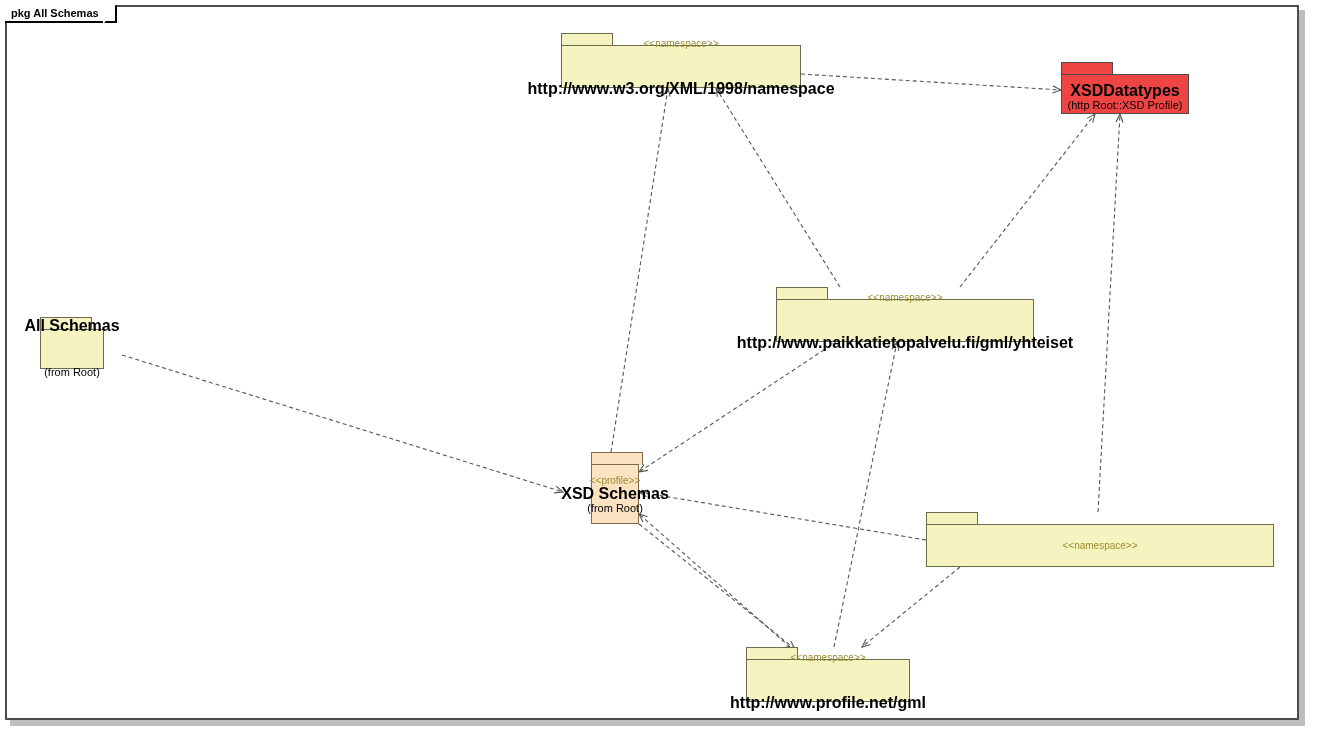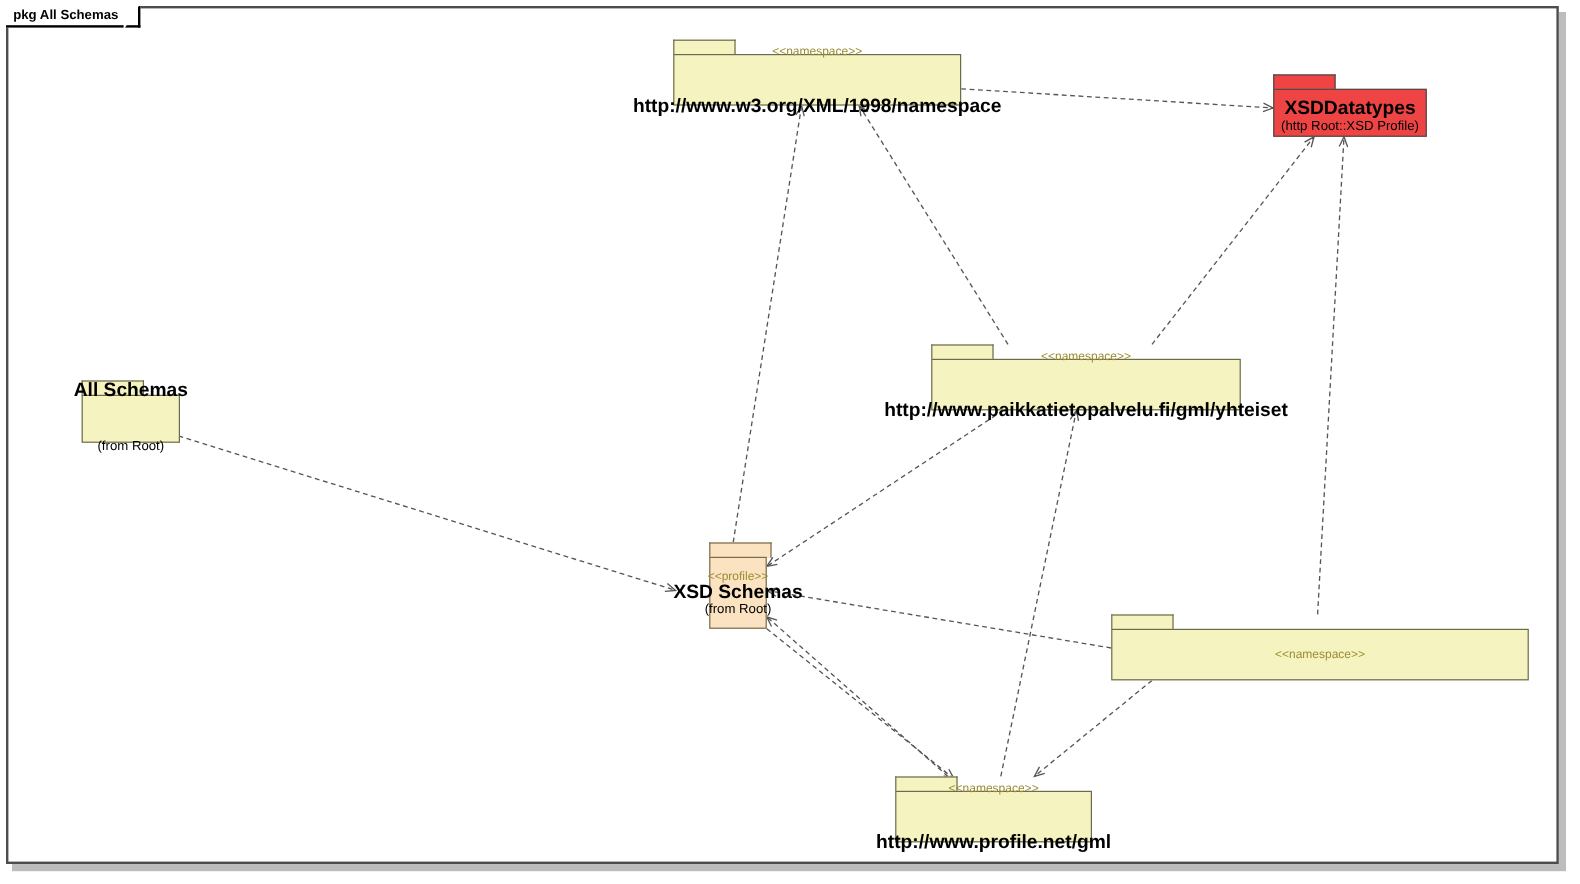--- a/index.html
+++ b/index.html
@@ -219,21 +219,21 @@
           <div class="pkg-name">http://www.w3.org/XML/1998/namespace</div>
         </div>
       </div>
       <div class="pkg fill-white" style="left: 1061px; top: 62px; width: 128px; height: 52px;">
         <div class="pkg-tab"></div>
         <div class="pkg-body">
           <div class="pkg-name">XSDDatatypes</div>
           <div class="pkg-from">(http Root::XSD Profile)</div>
         </div>
       </div>
-      <div class="pkg fill-yellow" style="left: 40px; top: 317px; width: 82px; height: 52px; margin-left: 28px;">
+      <div class="pkg fill-yellow" style="left: 40px; top: 317px; width: 64px; height: 52px;">
         <div class="pkg-tab"></div>
         <div class="pkg-body">
           <div class="pkg-name">All Schemas</div>
           <div class="pkg-from">(from Root)</div>
         </div>
       </div>
       <div class="pkg fill-yellow" style="left: 776px; top: 287px; width: 258px; height: 55px;">
         <div class="pkg-tab"></div>
         <div class="pkg-body">
           <div class="stereotype">&lt;&lt;namespace&gt;&gt;</div>

